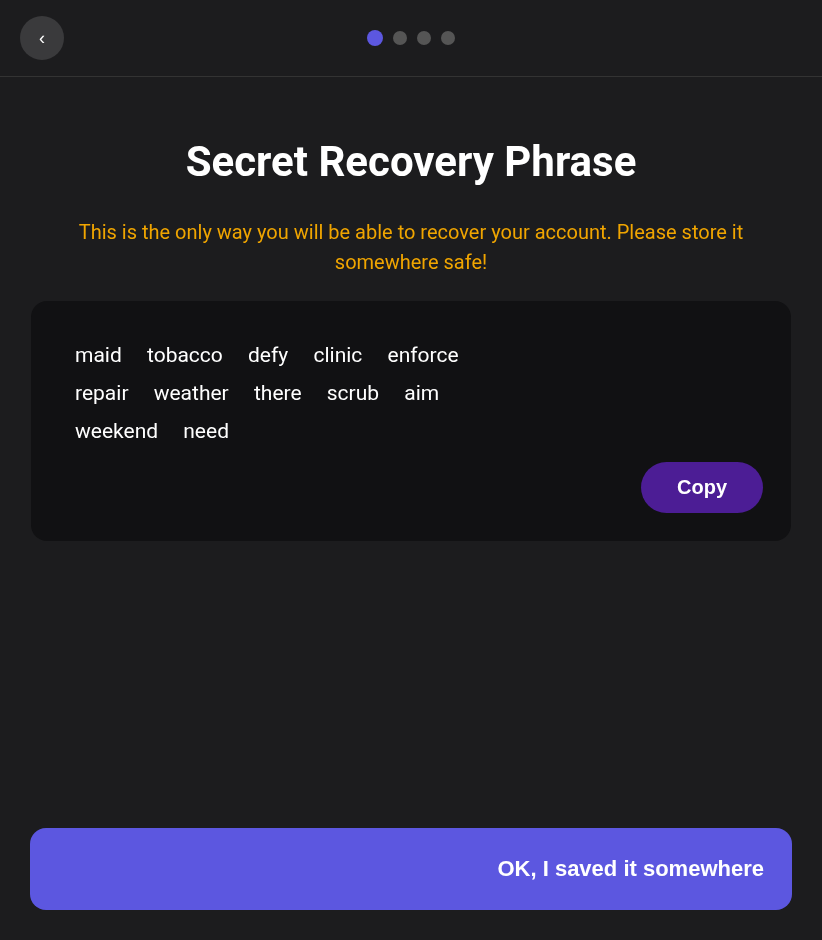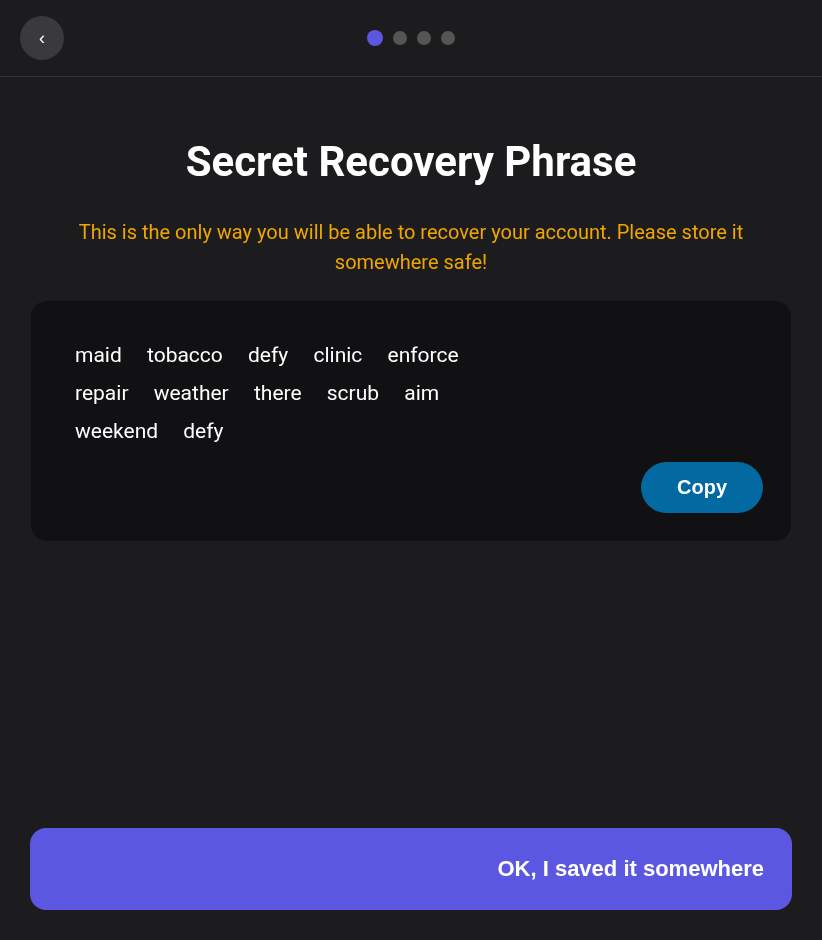--- a/index.html
+++ b/index.html
@@ -101,21 +101,21 @@
       font-size: 21px;
       color: #ffffff;
       line-height: 1.8;
       word-spacing: 20px;
     }
 
     .copy-button {
       position: absolute;
       bottom: 28px;
       right: 28px;
-      background-color: #0369a1;
+      background-color: #4c1d95;
       color: #ffffff;
       border: none;
       border-radius: 30px;
       padding: 14px 36px;
       font-size: 20px;
       font-weight: 600;
       cursor: pointer;
     }
 
     .footer {
@@ -155,21 +155,21 @@
 </div>
 
 <div class="main-content">
   <h1 class="page-title">Secret Recovery Phrase</h1>
   <p class="warning-text">This is the only way you will be able to recover your account. Please store it somewhere safe!</p>
 
   <div class="phrase-box">
     <div class="phrase-words">
       <div>maid   tobacco   defy   clinic   enforce</div>
       <div>repair   weather   there   scrub   aim</div>
-      <div>weekend   defy</div>
+      <div>weekend   need</div>
     </div>
     <button class="copy-button">Copy</button>
   </div>
 </div>
 
 <div class="footer">
   <button class="ok-button">OK, I saved it somewhere</button>
 </div>
 
 </body></html>

